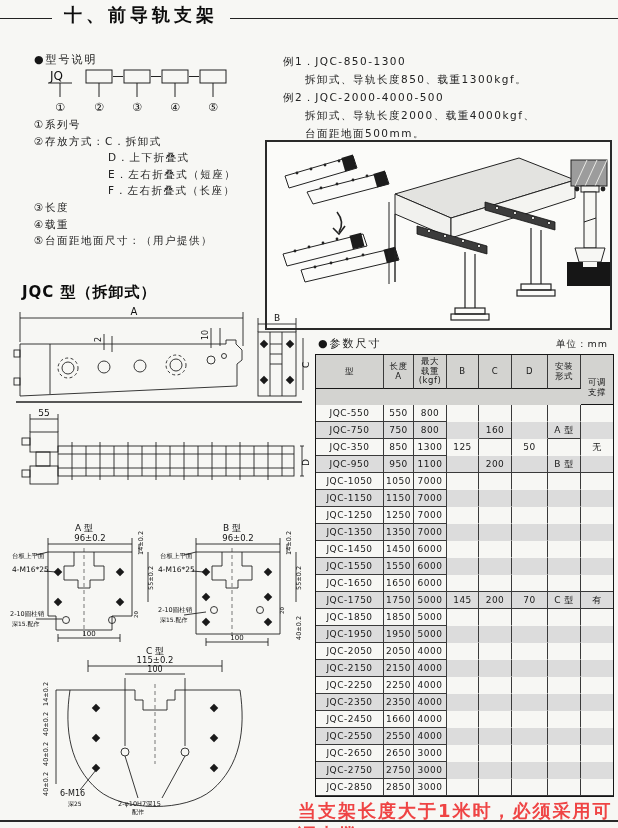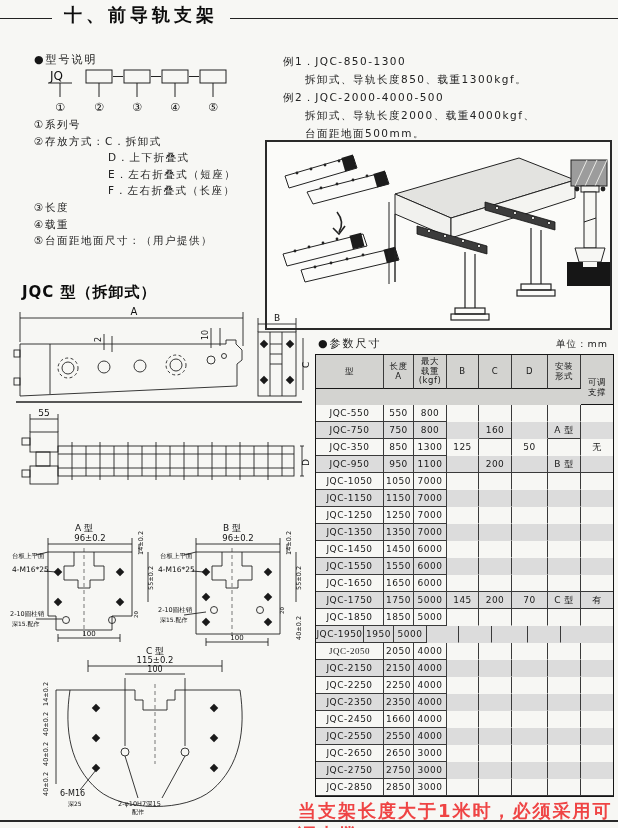--- a/index.html
+++ b/index.html
@@ -537,31 +537,31 @@
         <div class="tcell" style="width: 68px;">JQC-1850</div>
         <div class="tcell" style="width: 30px;">1850</div>
         <div class="tcell" style="width: 33px;">5000</div>
         <div class="tcell nb" style="width: 32px;"></div>
         <div class="tcell nb" style="width: 33px;"></div>
         <div class="tcell nb" style="width: 36px;"></div>
         <div class="tcell nb" style="width: 33px;"></div>
         <div class="tcell nb" style="width: 32px;"></div>
       </div>
       <div class="trow shade">
-        <div class="tcell" style="width: 48px;">JQC-1950</div>
+        <div class="tcell" style="width: 68px;">JQC-1950</div>
         <div class="tcell" style="width: 30px;">1950</div>
         <div class="tcell" style="width: 33px;">5000</div>
         <div class="tcell nb" style="width: 32px;"></div>
         <div class="tcell nb" style="width: 33px;"></div>
         <div class="tcell nb" style="width: 36px;"></div>
         <div class="tcell nb" style="width: 33px;"></div>
         <div class="tcell nb" style="width: 32px;"></div>
       </div>
       <div class="trow">
-        <div class="tcell" style="width: 68px; font-family: Liberation Serif, serif;">JQC-2050</div>
+        <div class="tcell" style="width: 68px;">JQC-2050</div>
         <div class="tcell" style="width: 30px;">2050</div>
         <div class="tcell" style="width: 33px;">4000</div>
         <div class="tcell nb" style="width: 32px;"></div>
         <div class="tcell nb" style="width: 33px;"></div>
         <div class="tcell nb" style="width: 36px;"></div>
         <div class="tcell nb" style="width: 33px;"></div>
         <div class="tcell nb" style="width: 32px;"></div>
       </div>
       <div class="trow shade">
         <div class="tcell" style="width: 68px;">JQC-2150</div>

